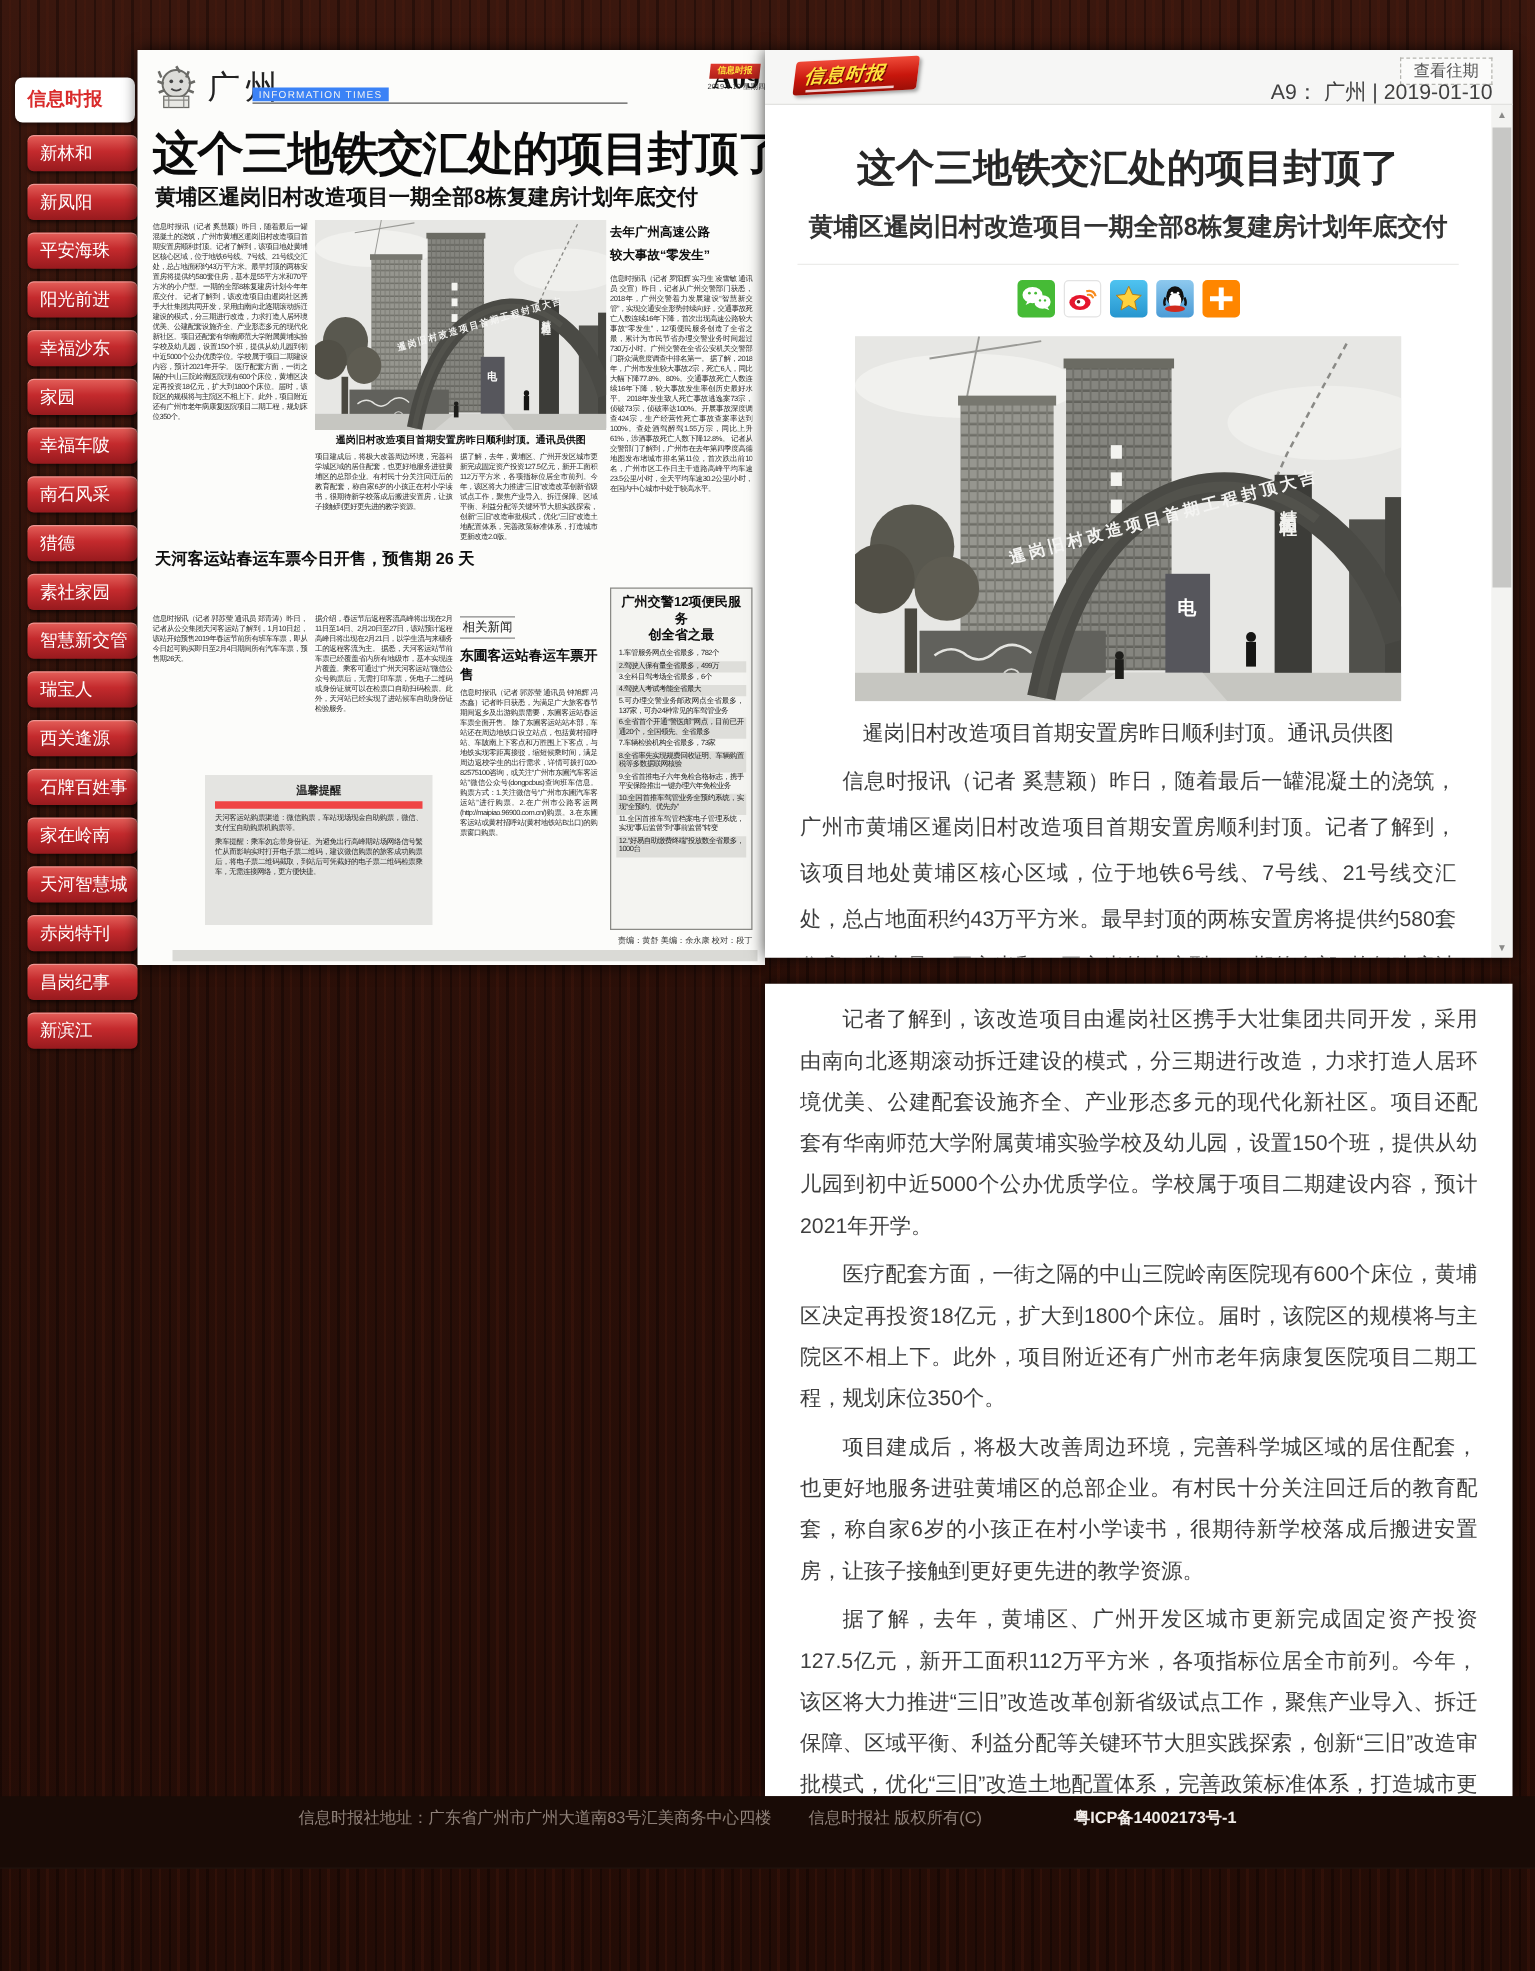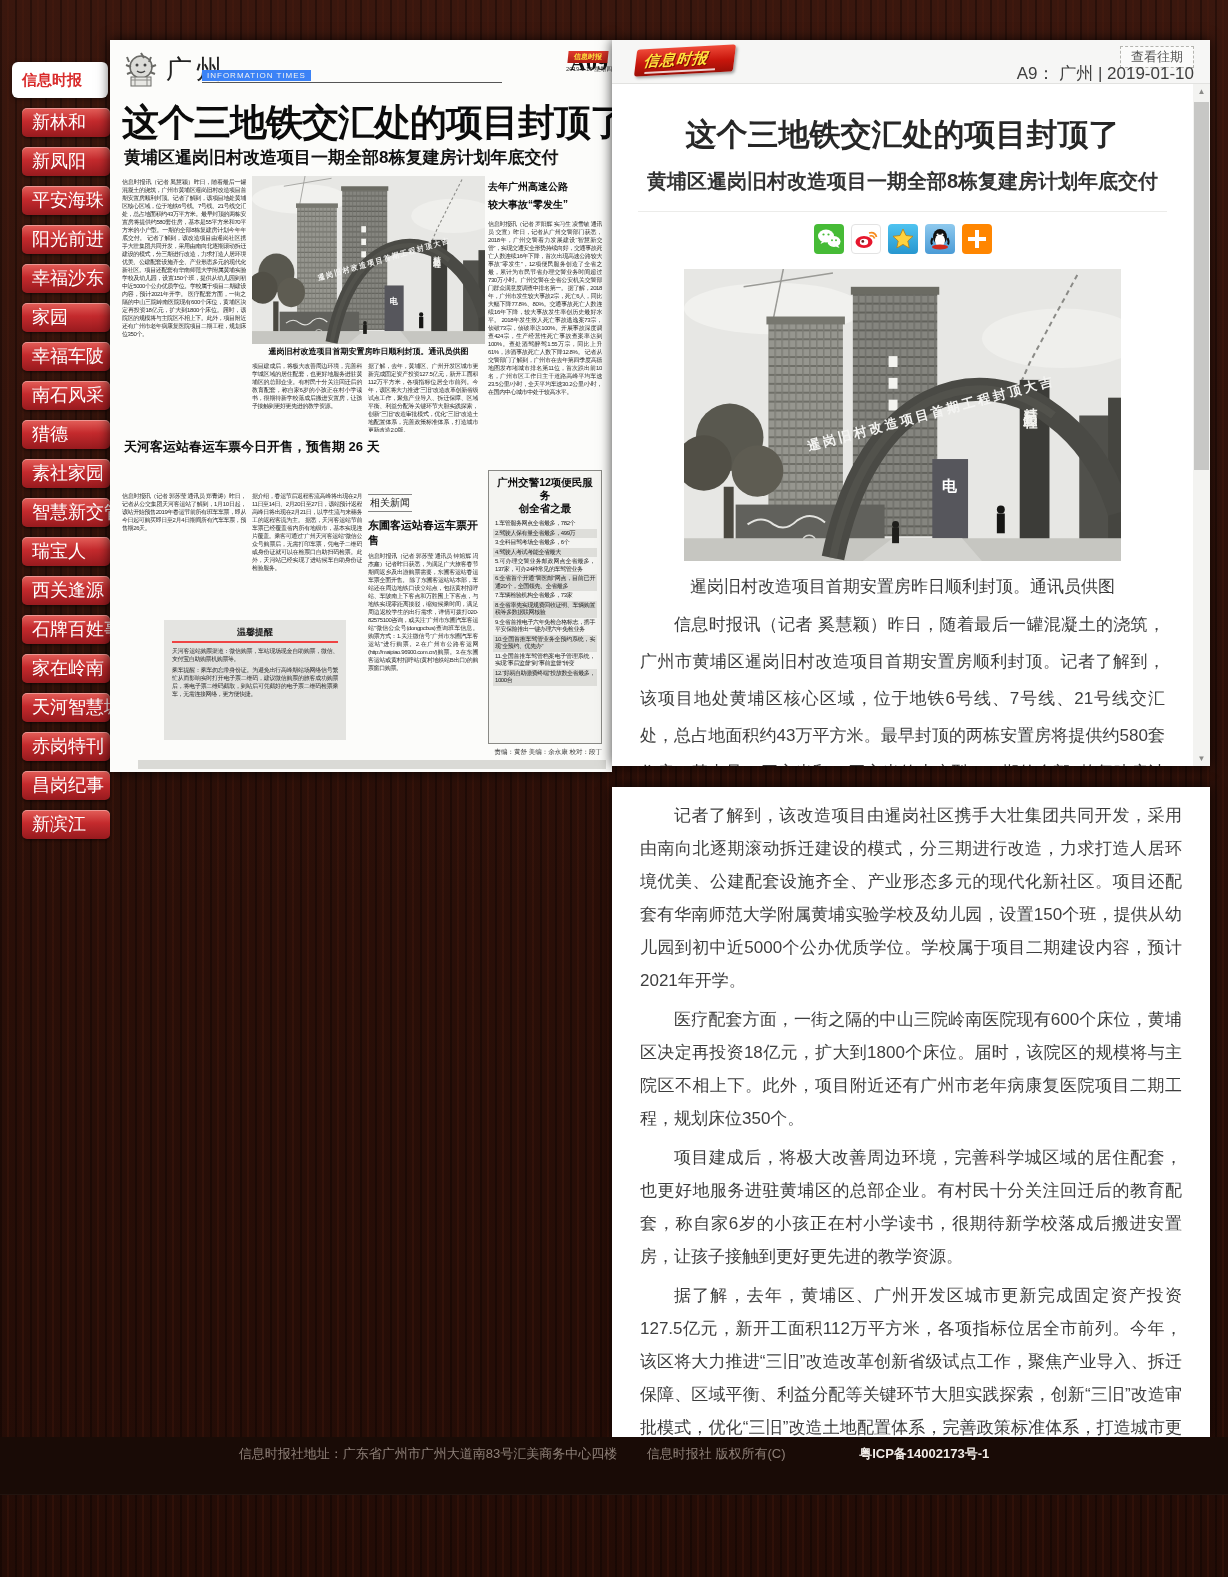--- a/index.html
+++ b/index.html
@@ -8,21 +8,21 @@
     font-family:"Liberation Sans","DejaVu Sans",sans-serif;
     background-color:#2b1009;
     background-image:
       repeating-linear-gradient(90deg, rgba(0,0,0,.30) 0 2px, rgba(0,0,0,0) 2px 7px, rgba(80,28,14,.28) 7px 9px, rgba(0,0,0,0) 9px 15px),
       linear-gradient(180deg,#3a170e 0%,#2c1009 45%,#230c06 100%);
   }
   
   #sidebar{position:absolute;left:10px;top:62px;width:100px;}
   .side-item{
     width:78px;margin:0 0 10px 12px;height:29px;line-height:29px;border-radius:5px;
-    padding-left:10px;color:#fff;font-size:18px;cursor:pointer;
+    padding-left:10px;color:#fff;font-size:14px;cursor:pointer;
     background:linear-gradient(180deg,#e4605a 0%,#c42a2d 45%,#971a1e 100%);
     box-shadow:inset 0 1px 0 rgba(255,255,255,.35), 0 1px 3px rgba(0,0,0,.6);
     white-space:nowrap;overflow:hidden;
   }
   .side-item.active{
     width:86px;margin-left:2px;height:36px;line-height:36px;border-radius:6px;
     background:#fff;color:#d92b2b;font-weight:bold;font-size:15px;
     box-shadow:0 1px 4px rgba(0,0,0,.5);
   }
   
@@ -48,21 +48,21 @@
   .np-hw-h{font-size:10px;font-weight:bold;line-height:18px;color:#0d0d0d;}
   .np-hw-body{margin-top:6px;height:256px;}
   .np-kicker{position:absolute;left:14px;top:398px;font-size:13px;font-weight:bold;color:#0d0d0d;white-space:nowrap;}
   .np-headline2{position:absolute;left:12px;top:412px;width:360px;font-size:23px;font-weight:900;color:#0b0b0b;white-space:nowrap;letter-spacing:-1px;}
   .np-col2a{position:absolute;left:12px;top:452px;width:124px;height:130px;}
   .np-col2b{position:absolute;left:142px;top:452px;width:110px;height:130px;}
   .np-related{position:absolute;left:258px;top:452px;width:110px;height:250px;}
   .np-rel-label{font-size:10px;color:#222;border-top:1px solid #888;border-bottom:1px solid #888;display:inline-block;padding:1px 2px;}
   .np-rel-head{font-size:11px;font-weight:bold;margin:6px 0 4px 0;color:#0d0d0d;}
   .np-notice{position:absolute;left:54px;top:580px;width:182px;height:120px;background:#e4e4e1;padding:6px 8px;box-sizing:border-box;}
-  .np-notice-title{font-size:9px;font-weight:bold;text-align:center;color:#222;border-bottom:2px solid #ef4444;padding-bottom:2px;margin-bottom:4px;}
+  .np-notice-title{font-size:9px;font-weight:bold;text-align:center;color:#222;border-bottom:6px solid #ef4444;padding-bottom:2px;margin-bottom:4px;}
   .np-police{position:absolute;left:378px;top:430px;width:114px;height:274px;border:1px solid #8a8a86;box-sizing:border-box;padding:5px 4px;background:#f4f4f1;}
   .np-police-title{font-size:10.5px;font-weight:bold;text-align:center;line-height:13px;color:#0d0d0d;margin-bottom:4px;}
   .np-police-item{font-size:6px;line-height:7.5px;color:#222;letter-spacing:-0.4px;padding:1px 2px;text-align:justify;}
   .np-police-item:nth-child(odd){background:#dededa;}
   .np-credit{position:absolute;right:10px;top:708px;font-size:6.5px;color:#333;}
   .np-bottombar{position:absolute;left:28px;right:6px;top:720px;height:9px;background:#dadad6;}
   
   #reader{position:absolute;left:612px;top:40px;width:598px;height:726px;background:#fff;box-shadow:0 0 12px rgba(0,0,0,.75);}
   #reader-header{position:absolute;left:0;top:0;width:100%;height:44px;background:#f6f6f5;border-bottom:1px solid #e2e2e0;box-sizing:border-box;}
   .logo{position:absolute;left:24px;top:7px;width:98px;height:27px;background:linear-gradient(180deg,#ef4a38 0%,#c8160c 55%,#9c0f07 100%);

